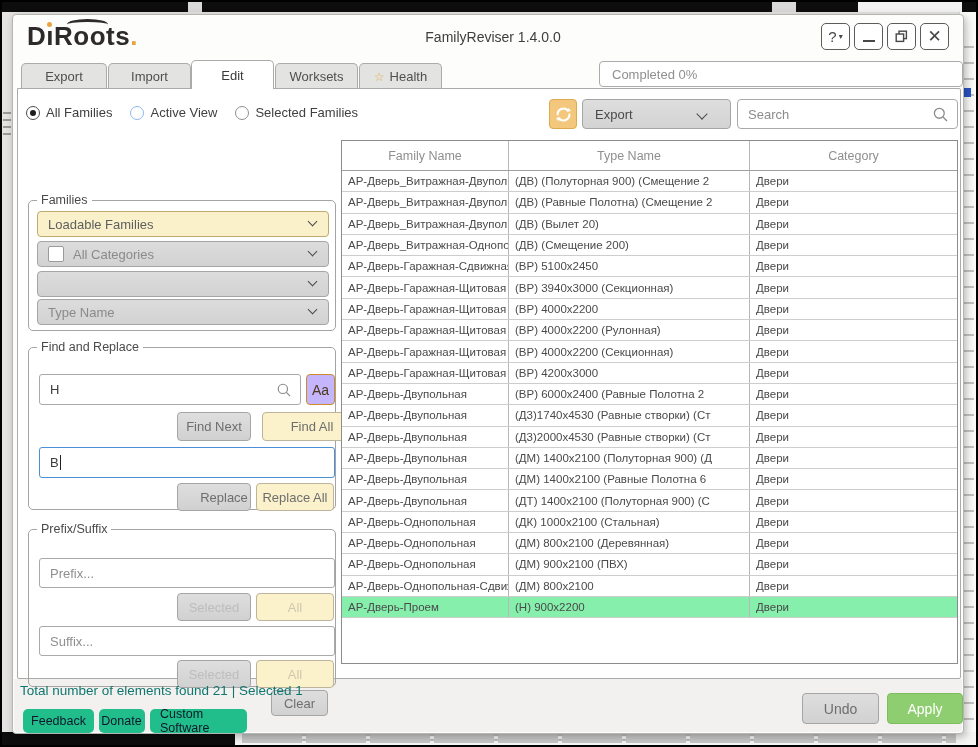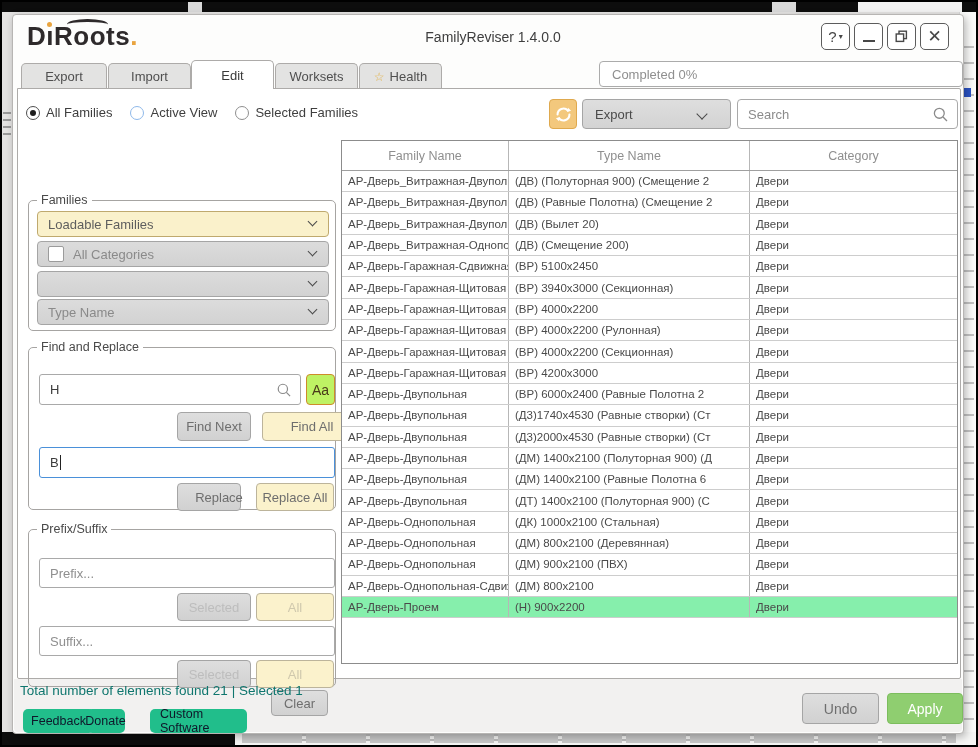--- a/index.html
+++ b/index.html
@@ -84,28 +84,28 @@
   .dd .cb{width:16px;height:16px;background:#fff;border:1px solid #9B9B9B;border-radius:2px;margin-right:9px;box-sizing:border-box;}
   .dd1{top:4px;} .dd2{top:34px;} .dd3{top:64px;} .dd4{top:92px;}
   
   .textbox{position:absolute;background:#fff;border:1px solid #A9A9A9;border-radius:3px;box-sizing:border-box;
       display:flex;align-items:center;font-size:13px;color:#3C3C3C;padding:0 8px 0 10px;height:31px;}
   .textbox.focused{border:1.6px solid #4A90D9;}
   .caret-line{width:1px;height:15px;background:#222;margin-left:1px;}
   .btn{border-radius:4px;box-sizing:border-box;display:flex;align-items:center;justify-content:center;font-size:13px;position:absolute;}
   .btn-gray{background:linear-gradient(#DEDEDE,#D1D1D1);border:1px solid #A5A5A5;color:#6E6E6E;}
   .btn-cream{background:#FBF2CC;border:1px solid #BCB49B;color:#6E6E6E;}
-  .btn-orange{background:#bef264;border:1px solid #CE8B2B;color:#4A3A1A;font-size:14px;}
+  .btn-orange{background:#c4b5fd;border:1px solid #CE8B2B;color:#4A3A1A;font-size:14px;}
   .btn .dim{color:#BDBDBD;} .btn-cream .dim{color:#CFC8AD;}
   .fb-find{left:10px;top:20px;width:262px;}
   .btn-aa{left:277px;top:20px;width:29px;height:31px;}
   .btn-findnext{left:148px;top:58px;width:74px;height:29px;}
   .btn-findall{left:233px;top:58px;width:100px;height:29px;}
   .fb-replace{left:10px;top:93px;width:296px;}
-  .btn-replace{left:148px;top:129px;width:64px;height:28px;padding-left:20px;}
+  .btn-replace{left:148px;top:129px;width:74px;height:28px;padding-left:20px;}
   .btn-replaceall{left:227px;top:129px;width:78px;height:28px;}
   input.ph{position:absolute;left:10px;width:296px;height:30px;border:1px solid #A9A9A9;border-radius:3px;
       box-sizing:border-box;font-family:"Liberation Sans",sans-serif;font-size:13px;color:#3C3C3C;padding:0 10px;outline:none;}
   input.ph::placeholder{color:#8F8F8F;}
   .in-prefix{top:22px;} .btn-psel{left:148px;top:57px;width:74px;height:28px;}
   .btn-pall{left:227px;top:57px;width:78px;height:28px;}
   .in-suffix{top:90px;} .btn-ssel{left:148px;top:124px;width:74px;height:28px;}
   .btn-sall{left:227px;top:124px;width:78px;height:28px;}
   .btn-clear{left:253px;top:601px;width:57px;height:26px;}
   
@@ -117,21 +117,21 @@
   .tcell:last-child{border-right:none;}
   .c1{width:167px;} .c2{width:241px;} .c3{width:207px;flex:1;}
   .trow{display:flex;height:20.3px;border-bottom:1px solid #CDCDCD;font-size:11.5px;color:#4A4A4A;align-items:stretch;}
   .trow .tcell{display:flex;align-items:center;}
   .trow.selected{background:#86efac;}
   
   .dlg-footer{position:absolute;left:1px;right:1px;top:664px;bottom:1px;background:#F2F1F0;border-radius:0 0 4px 4px;}
   .status{position:absolute;left:7px;top:668px;font-size:13.5px;color:#0f766e;z-index:5;}
   .greenbtn{position:absolute;top:694px;height:24px;background:#21BE8B;color:#0f172a;border-radius:5px;
       display:flex;align-items:center;justify-content:center;font-size:12.5px;z-index:5;padding:0 10px;box-sizing:border-box;}
-  .g1{left:10px;width:71px;} .g2{left:74px;width:38px;padding-left:9px;} .g3{left:137px;width:97px;}
+  .g1{left:10px;width:71px;} .g2{left:86px;width:46px;padding-left:9px;} .g3{left:137px;width:97px;}
   .btn-undo{left:789px;top:678px;width:77px;height:31px;font-size:14px;z-index:5;}
   .btn-apply{left:874px;top:678px;width:76px;height:31px;background:#8FCE70;border:1px solid #7CBD5D;color:#fff;font-size:14px;z-index:5;}
 </style>
 </head>
 <body>
 
 <div class="screen">
 
   <div class="bg-top">
     <div class="gap1"></div>

